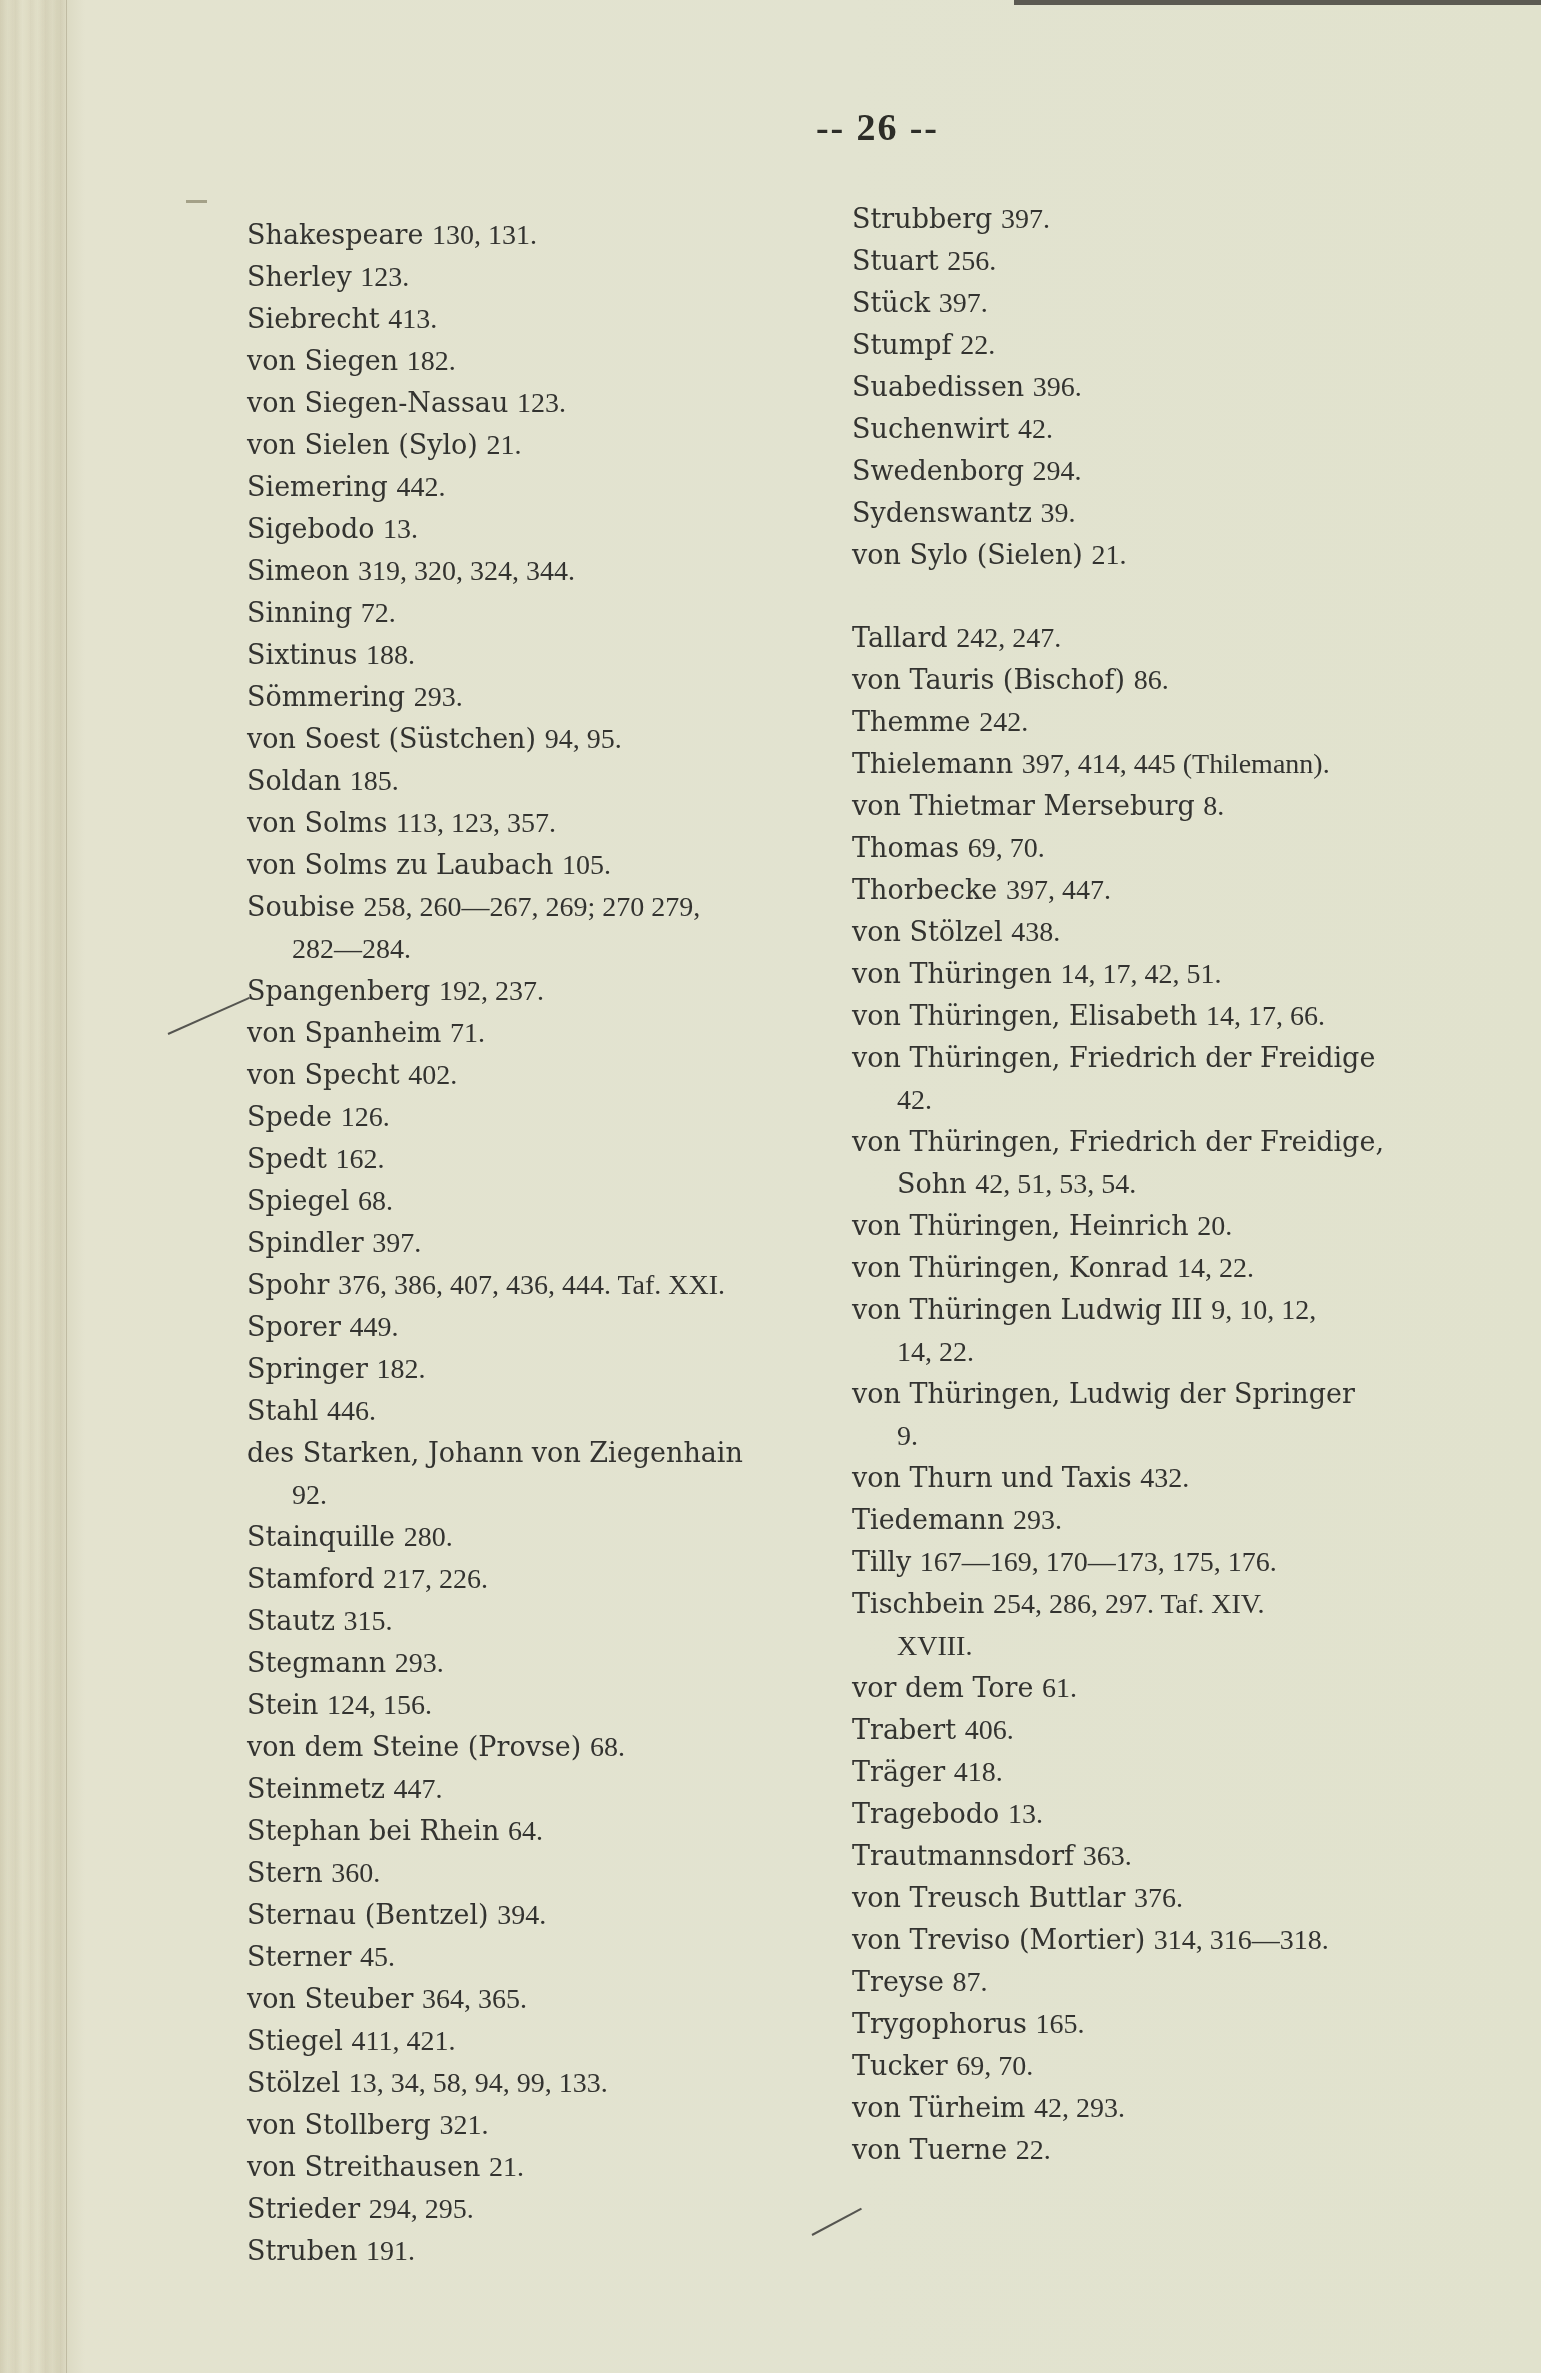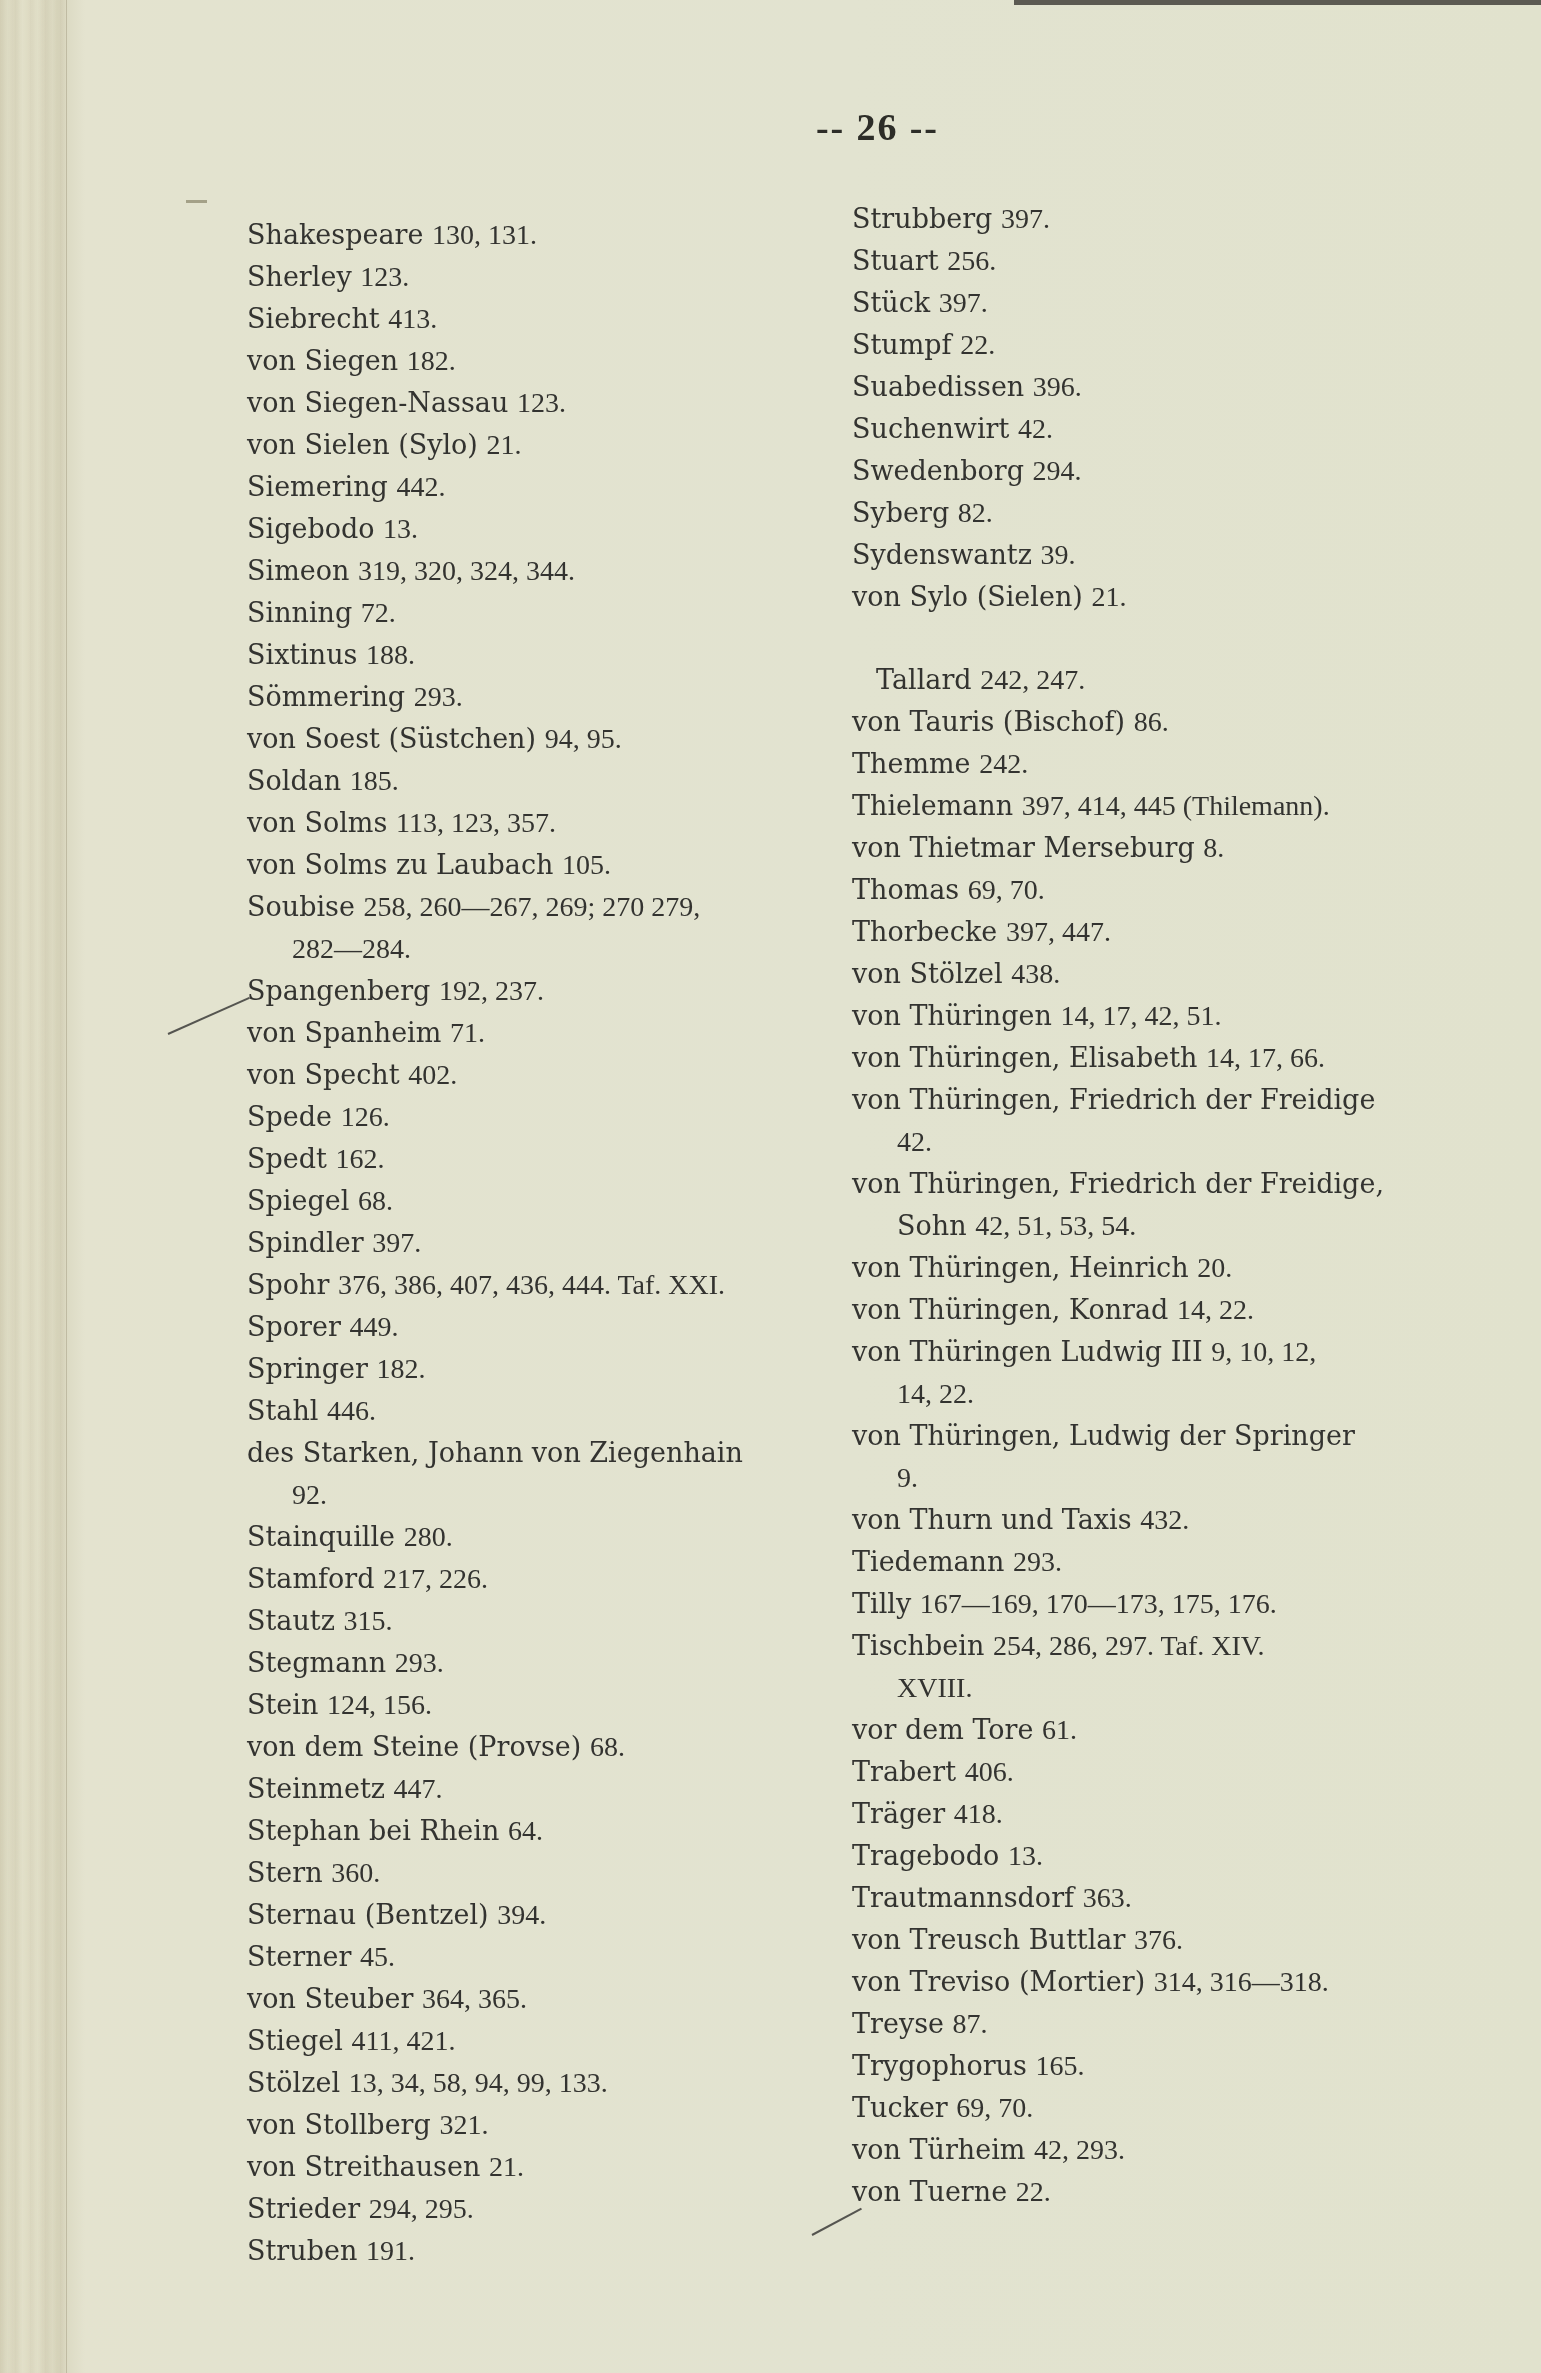--- a/index.html
+++ b/index.html
@@ -57,21 +57,20 @@
     .col-right { left: 852px; width: 640px; top: 198px; }
     .entry {
       white-space: nowrap;
       height: 42px;
     }
     .entry.cont {
       padding-left: 45px;
     }
     .entry.gap {
       margin-top: 41px;
-      margin-left: 24px;
     }
     .name { font-style: normal; }
     .pages { font-family: "Liberation Serif", serif; font-size: 28px; }
     .pen-mark {
       position: absolute;
       height: 1.9px;
       background: #555550;
       transform-origin: left center;
     }
     .margin-tick {
@@ -144,21 +143,20 @@
       <div class="entry"><span class="name">Struben</span><span> </span><span class="pages">191.</span></div>
     </div>
   <div class="column col-right" id="col-right">
       <div class="entry"><span class="name">Strubberg</span><span> </span><span class="pages">397.</span></div>
       <div class="entry"><span class="name">Stuart</span><span> </span><span class="pages">256.</span></div>
       <div class="entry"><span class="name">Stück</span><span> </span><span class="pages">397.</span></div>
       <div class="entry"><span class="name">Stumpf</span><span> </span><span class="pages">22.</span></div>
       <div class="entry"><span class="name">Suabedissen</span><span> </span><span class="pages">396.</span></div>
       <div class="entry"><span class="name">Suchenwirt</span><span> </span><span class="pages">42.</span></div>
       <div class="entry"><span class="name">Swedenborg</span><span> </span><span class="pages">294.</span></div>
-      <div class="entry"><span class="name">Syberg</span><span> </span><span class="pages">82.</span></div>
       <div class="entry"><span class="name">Sydenswantz</span><span> </span><span class="pages">39.</span></div>
       <div class="entry"><span class="name">von Sylo (Sielen)</span><span> </span><span class="pages">21.</span></div>
       <div class="entry gap"><span class="name">Tallard</span><span> </span><span class="pages">242, 247.</span></div>
       <div class="entry"><span class="name">von Tauris (Bischof)</span><span> </span><span class="pages">86.</span></div>
       <div class="entry"><span class="name">Themme</span><span> </span><span class="pages">242.</span></div>
       <div class="entry"><span class="name">Thielemann</span><span> </span><span class="pages">397, 414, 445 (Thilemann).</span></div>
       <div class="entry"><span class="name">von Thietmar Merseburg</span><span> </span><span class="pages">8.</span></div>
       <div class="entry"><span class="name">Thomas</span><span> </span><span class="pages">69, 70.</span></div>
       <div class="entry"><span class="name">Thorbecke</span><span> </span><span class="pages">397, 447.</span></div>
       <div class="entry"><span class="name">von Stölzel</span><span> </span><span class="pages">438.</span></div>

